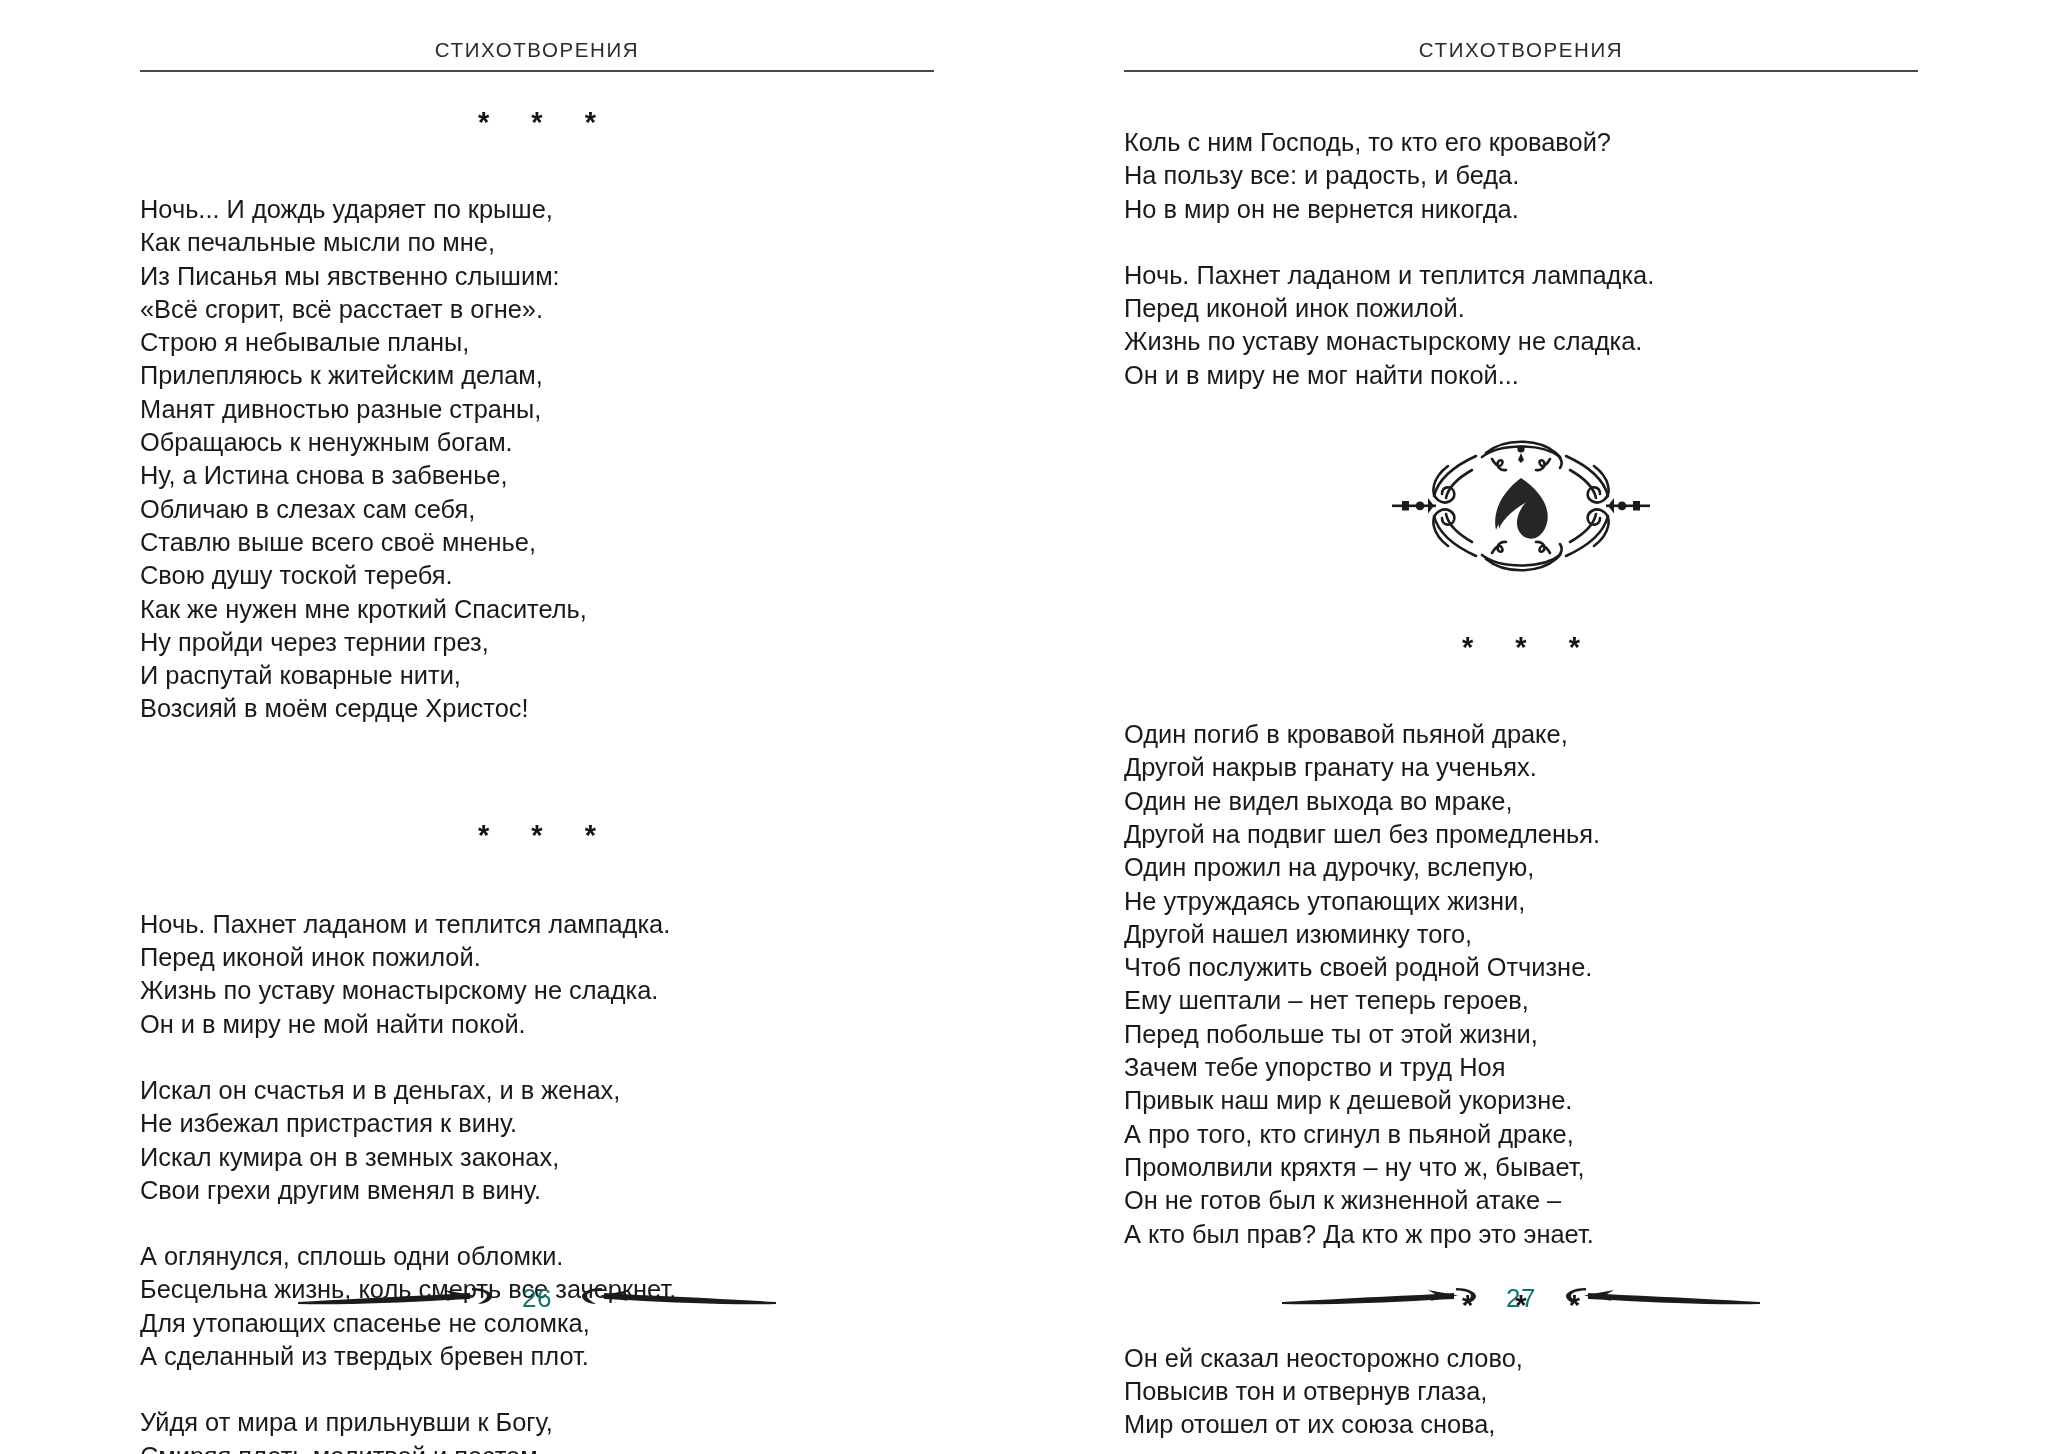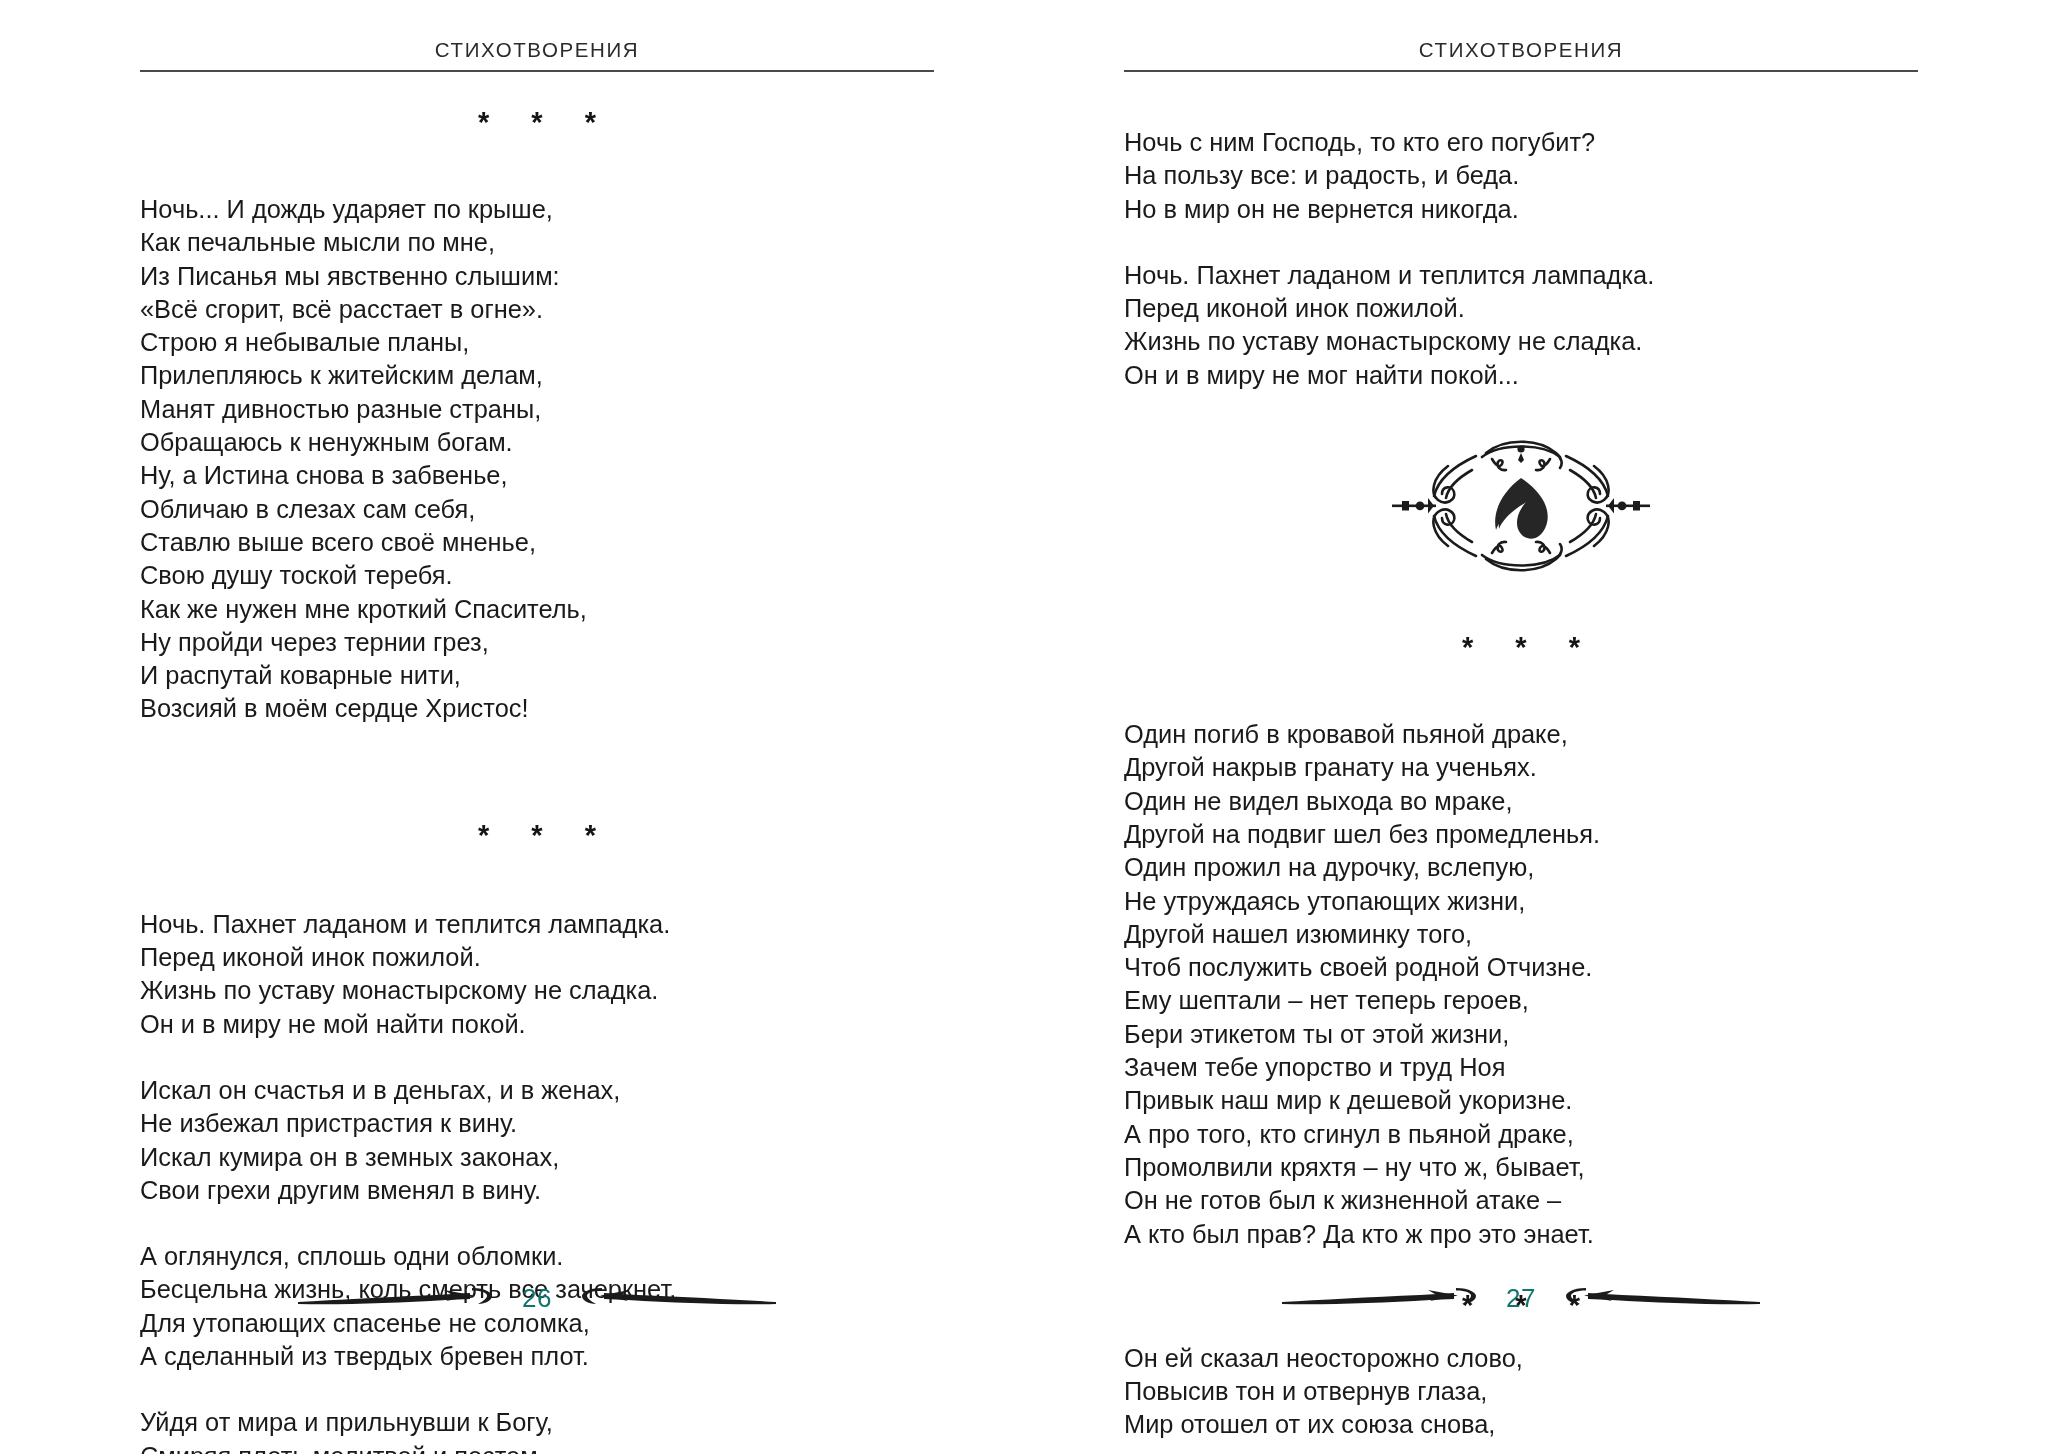--- a/index.html
+++ b/index.html
@@ -217,21 +217,21 @@
     <div class="running-head">
       <div class="running-head-text">СТИХОТВОРЕНИЯ</div>
       <div class="rule"></div>
     </div>
 
     <div class="column">
 
       <div class="sp-2"></div>
 
       <div class="poem stanza">
-        <span class="line">Ночь с ним Господь, то кто его погубит?</span>
+        <span class="line">Коль с ним Господь, то кто его кровавой?</span>
         <span class="line">На пользу все: и радость, и беда.</span>
         <span class="line">Но в мир он не вернется никогда.</span>
       </div>
 
       <div class="poem stanza">
         <span class="line">Ночь. Пахнет ладаном и теплится лампадка.</span>
         <span class="line">Перед иконой инок пожилой.</span>
         <span class="line">Жизнь по уставу монастырскому не сладка.</span>
         <span class="line">Он и в миру не мог найти покой...</span>
       </div>
@@ -304,21 +304,21 @@
       <div class="poem stanza">
         <span class="line">Один погиб в кровавой пьяной драке,</span>
         <span class="line">Другой накрыв гранату на ученьях.</span>
         <span class="line">Один не видел выхода во мраке,</span>
         <span class="line">Другой на подвиг шел без промедленья.</span>
         <span class="line">Один прожил на дурочку, вслепую,</span>
         <span class="line">Не утруждаясь утопающих жизни,</span>
         <span class="line">Другой нашел изюминку того,</span>
         <span class="line">Чтоб послужить своей родной Отчизне.</span>
         <span class="line">Ему шептали – нет теперь героев,</span>
-        <span class="line">Бери этикетом ты от этой жизни,</span>
+        <span class="line">Перед побольше ты от этой жизни,</span>
         <span class="line">Зачем тебе упорство и труд Ноя</span>
         <span class="line">Привык наш мир к дешевой укоризне.</span>
         <span class="line">А про того, кто сгинул в пьяной драке,</span>
         <span class="line">Промолвили кряхтя – ну что ж, бывает,</span>
         <span class="line">Он не готов был к жизненной атаке –</span>
         <span class="line">А кто был прав? Да кто ж про это энает.</span>
       </div>
 
       <div class="sp-2"></div>
 

